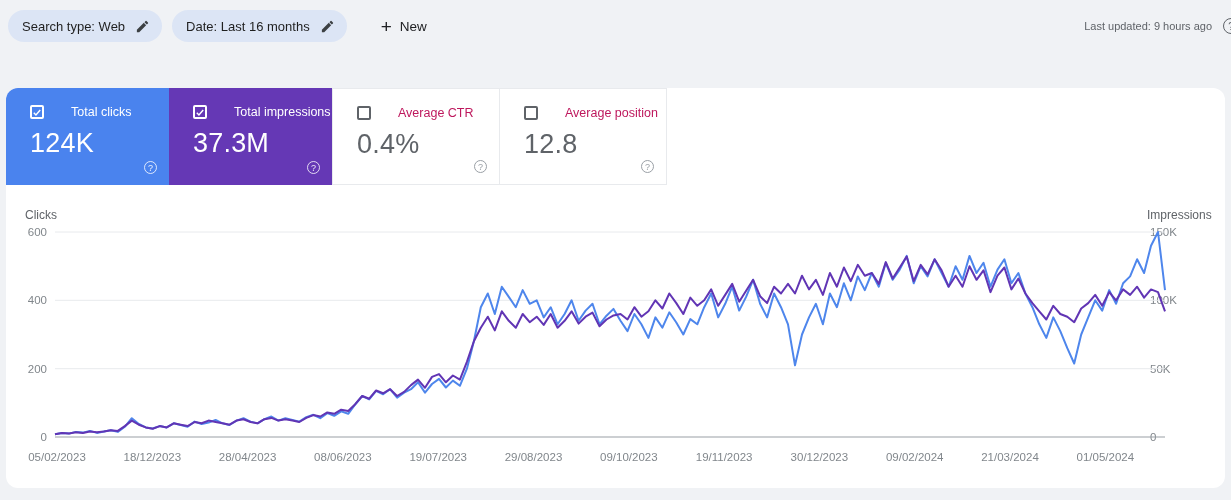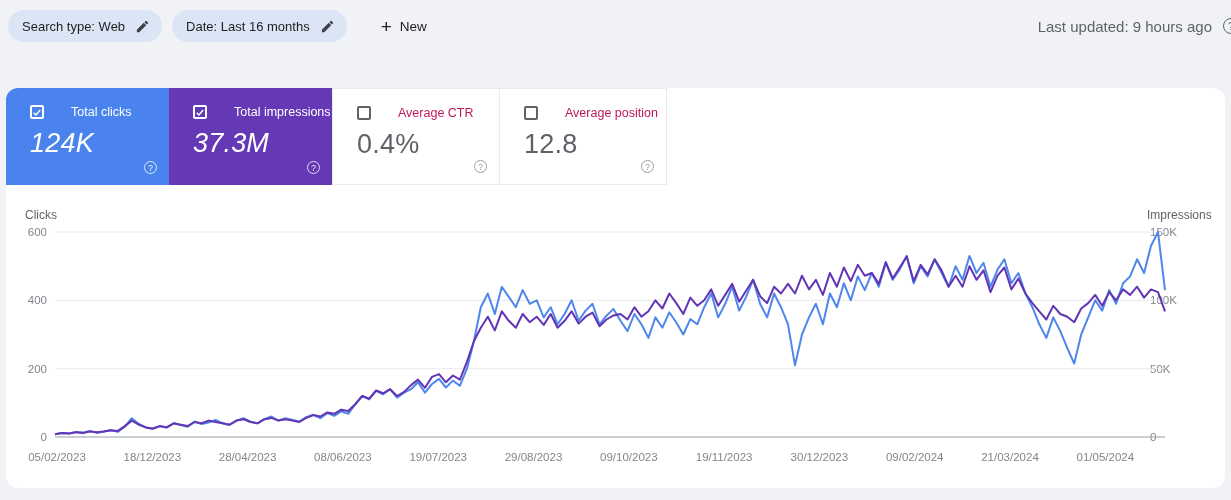--- a/index.html
+++ b/index.html
@@ -26,21 +26,21 @@
   .chip .pencil svg { width: 15px; height: 15px; fill: #3c4043; }
   .new-btn {
     display: inline-flex; align-items: center; gap: 8px;
     margin-left: 16px; padding: 0 8px; height: 32px;
     font-size: 13.5px; color: #202124; font-weight: 500; cursor: pointer;
   }
   .new-btn .plus { font-size: 19px; font-weight: 400; color: #202124; line-height: 1; }
   .last-updated {
     position: absolute; right: 19px; top: 0; height: 32px;
     display: flex; align-items: center;
-    font-size: 15px; color: #5f6368;
+    font-size: 11px; color: #5f6368;
   }
   .edge-help {
     position: absolute; right: -8px; top: 18px;
     width: 16px; height: 16px; border: 1.5px solid #5f6368; border-radius: 50%;
     display: flex; align-items: center; justify-content: center;
     font-size: 10px; color: #5f6368;
   }
 
   
   .panel {
@@ -62,21 +62,21 @@
     width: 14px; height: 14px; border-radius: 2px; flex: 0 0 auto;
     display: flex; align-items: center; justify-content: center;
   }
   .card.sel .cbox { border: 2px solid #ffffff; }
   .card.unsel .cbox { border: 2px solid #5f6368; }
   .cbox svg { width: 11px; height: 11px; }
   .card-label { font-size: 12.5px; }
   .card.sel .card-label { color: #ffffff; font-weight: 400; }
   .card.unsel .card-label { color: #be185d; }
   .card-value { margin-top: 9px; font-size: 27px; letter-spacing: 0.2px; }
-  .card.sel .card-value { color: #ffffff; font-style: italic; }
+  .card.sel .card-value { color: #ffffff; }
   .card.unsel .card-value { color: #5f6368; }
   .card-help {
     position: absolute; right: 12px; bottom: 11px;
     width: 13px; height: 13px; border-radius: 50%;
     display: flex; align-items: center; justify-content: center;
     font-size: 9px; cursor: pointer;
   }
   .card.sel .card-help { border: 1.2px solid rgba(255,255,255,0.8); color: rgba(255,255,255,0.9); }
   .card.unsel .card-help { border: 1.2px solid #9aa0a6; color: #9aa0a6; }
 

